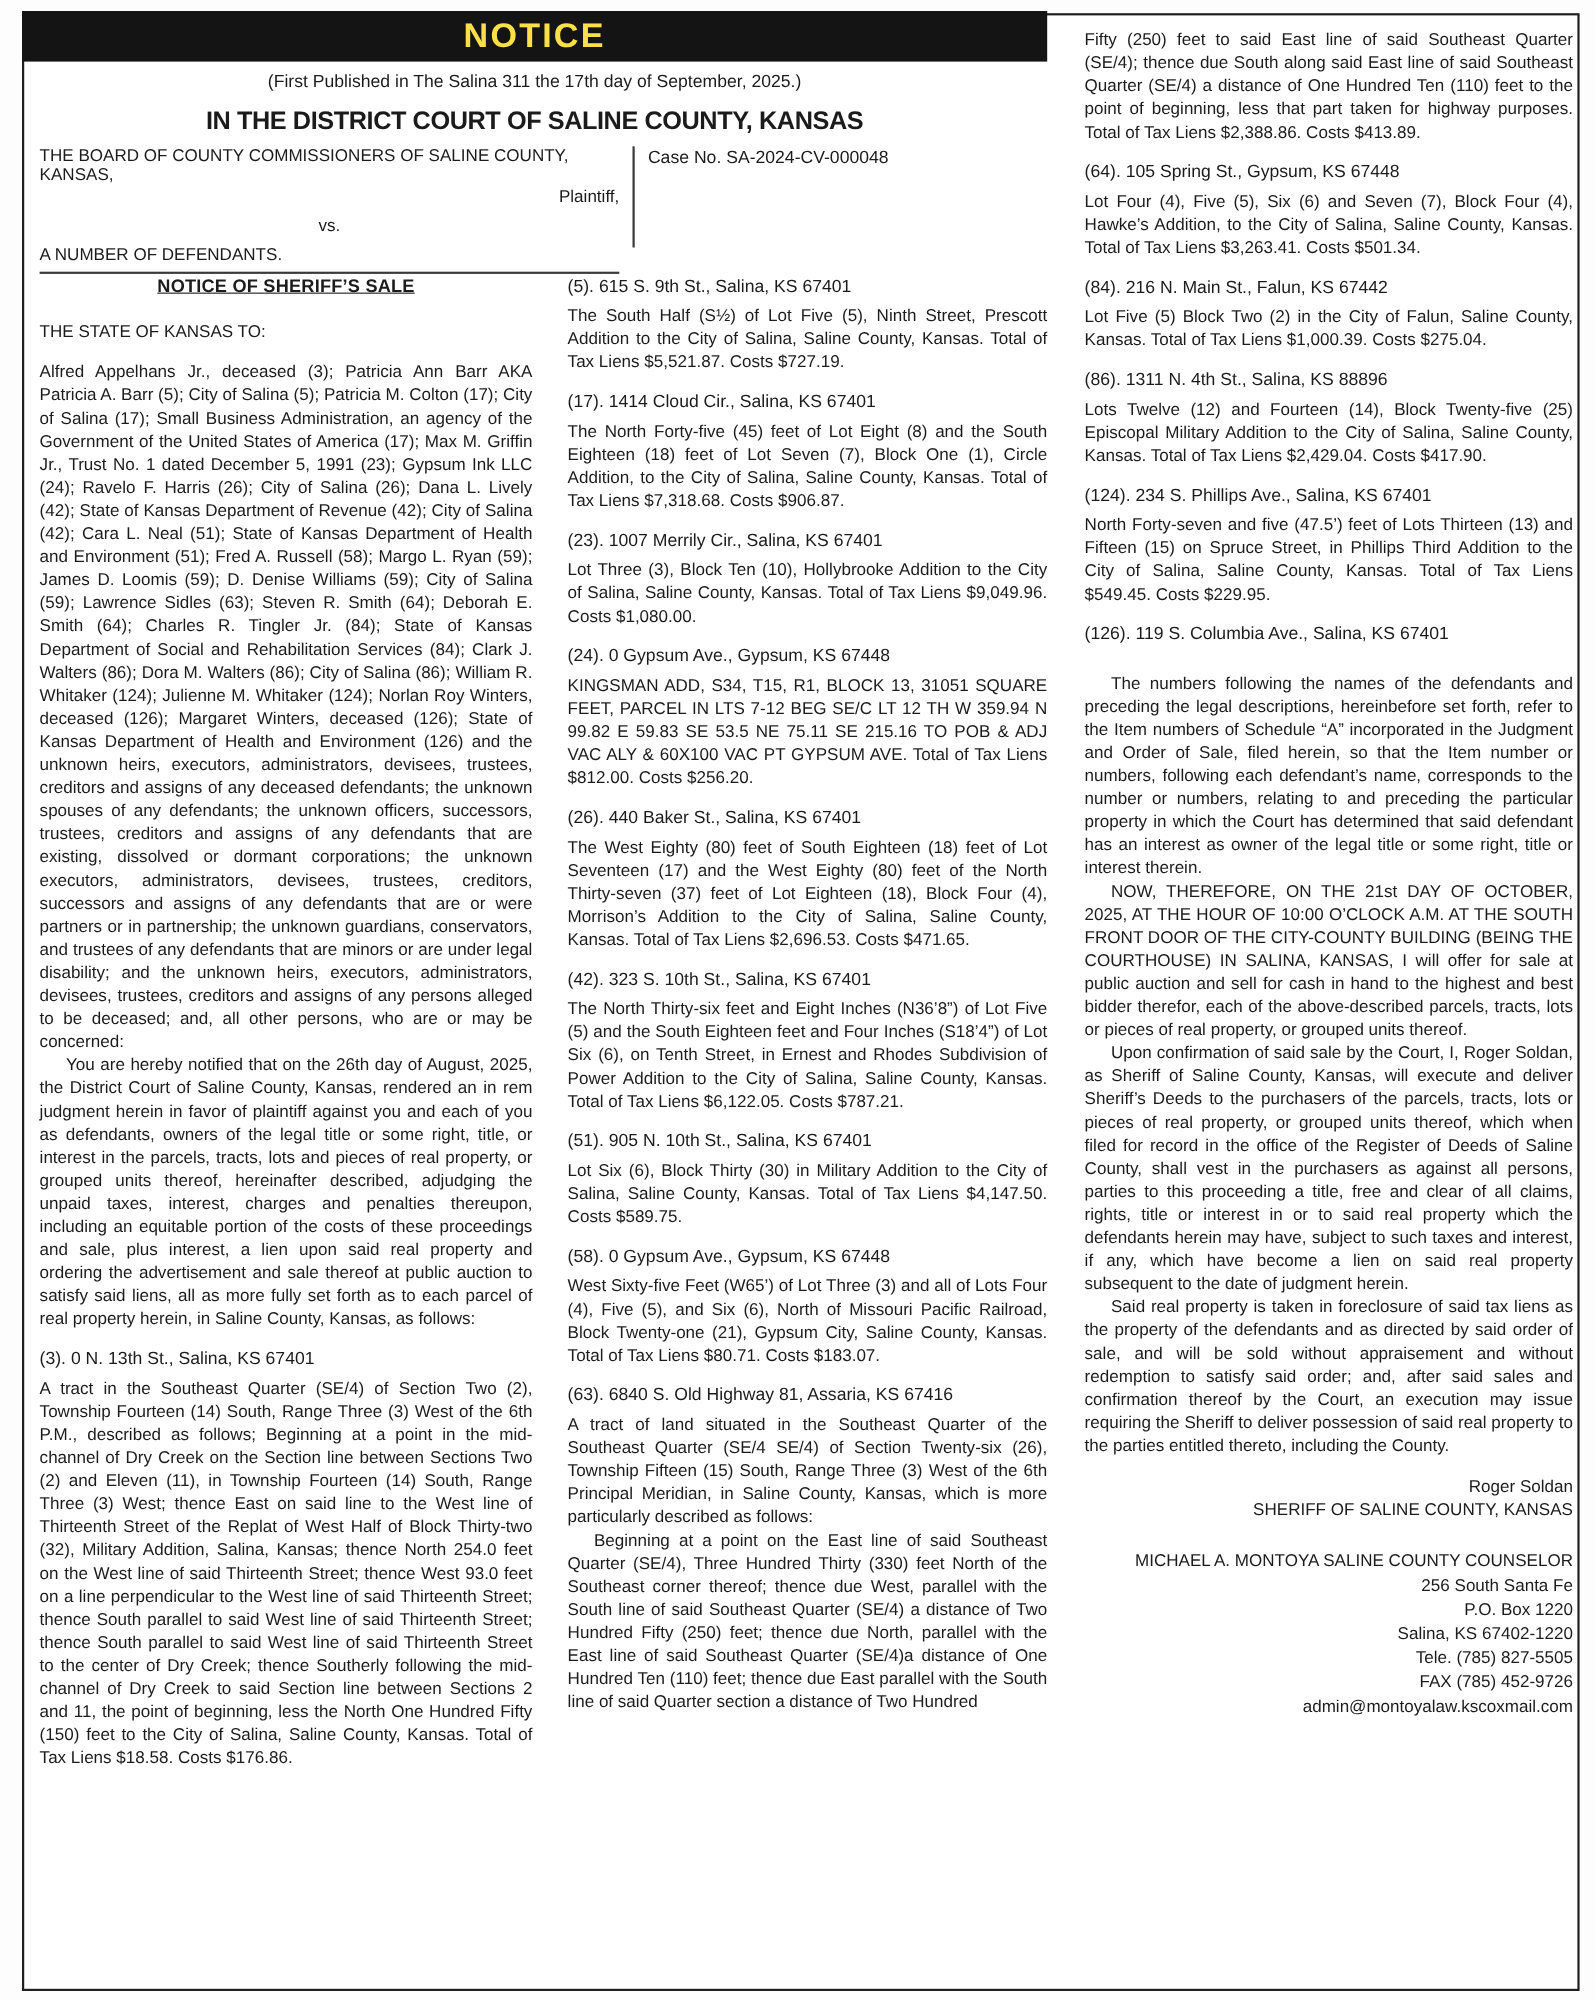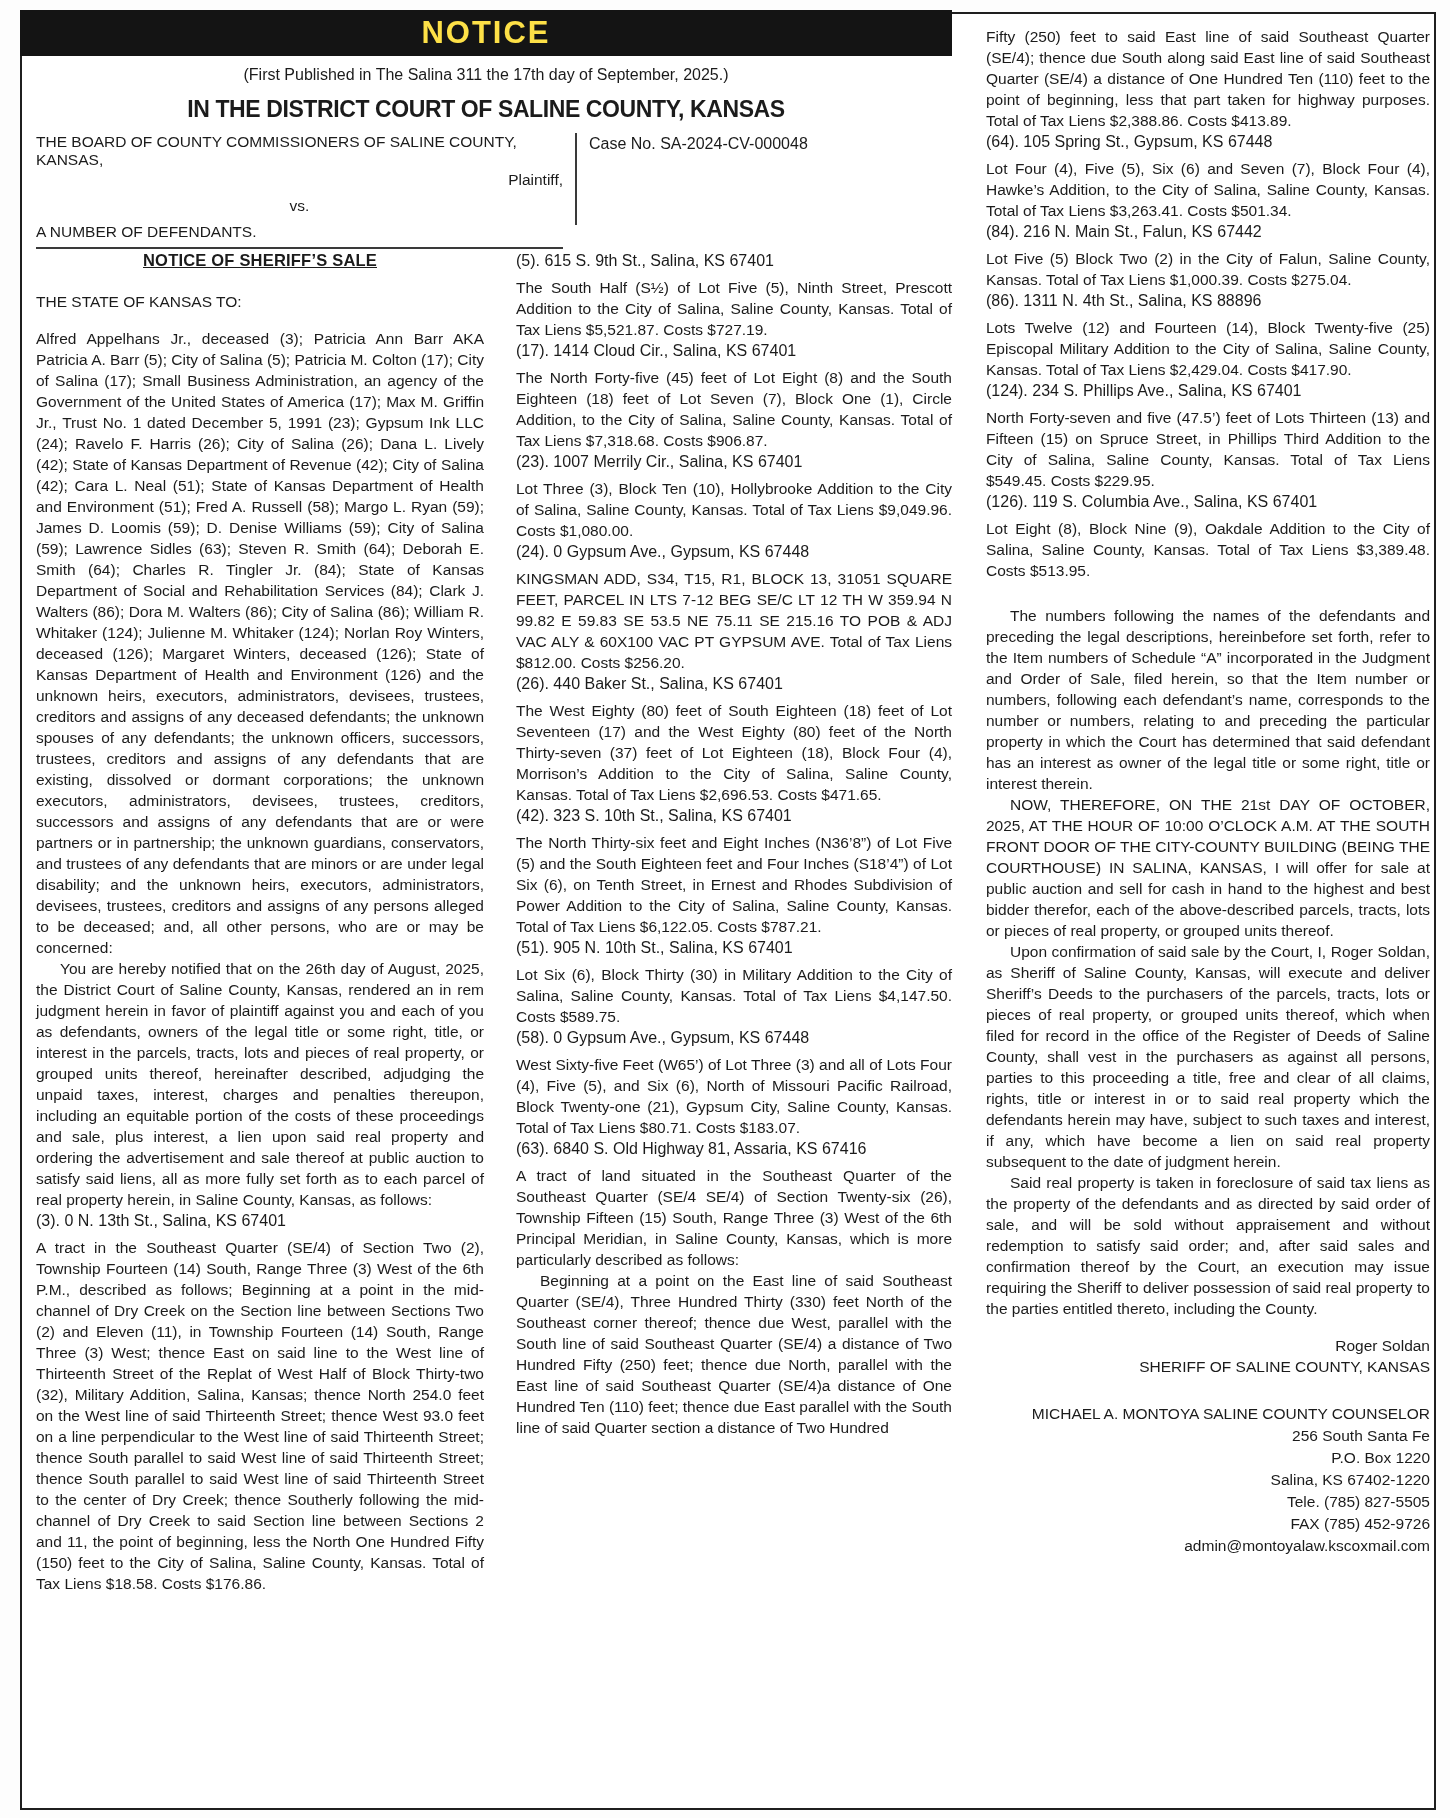--- a/index.html
+++ b/index.html
@@ -23,21 +23,21 @@
   .cap-right{padding-top:2px;font-size:16px;}
   .col{position:absolute;font-size:15.5px;line-height:21px;text-align:justify;}
   .col1{left:36px;top:250px;width:448px;}
   .col2{left:516px;top:250px;width:436px;}
   .col3{left:986px;top:26px;width:444px;}
   .sale-title{text-align:center;font-weight:bold;text-decoration:underline;
               font-size:16.5px;margin-bottom:20px;letter-spacing:0.2px;}
   .addressee{text-align:left;margin-bottom:16px;}
   p.body{margin:0;}
   p.indent{text-indent:24px;}
-  .item{}
+  .item{margin-top:15px;}
   .item-head{text-align:left;margin-bottom:6px;font-size:16px;}
   .closing{margin-top:24px;}
   .sig{margin-top:16px;text-align:right;}
   .counsel{margin-top:26px;text-align:right;}
   .counsel div{margin-top:1px;}
 </style>
 </head>
 <body>
 
 <div class="page">
@@ -127,21 +127,20 @@
     <div class="item">
       <div class="item-head"><span>(86).</span> <span>1311 N. 4th St., Salina, KS 88896</span></div>
       <p class="body">Lots Twelve (12) and Fourteen (14), Block Twenty-five (25) Episcopal Military Addition to the City of Salina, Saline County, Kansas. Total of Tax Liens $2,429.04. Costs $417.90.</p>
     </div>
     <div class="item">
       <div class="item-head"><span>(124).</span> <span>234 S. Phillips Ave., Salina, KS 67401</span></div>
       <p class="body">North Forty-seven and five (47.5’) feet of Lots Thirteen (13) and Fifteen (15) on Spruce Street, in Phillips Third Addition to the City of Salina, Saline County, Kansas. Total of Tax Liens $549.45. Costs $229.95.</p>
     </div>
     <div class="item">
       <div class="item-head"><span>(126).</span> <span>119 S. Columbia Ave., Salina, KS 67401</span></div>
-      <p class="body">Lot Eight (8), Block Nine (9), Oakdale Addition to the City of Salina, Saline County, Kansas. Total of Tax Liens $3,389.48. Costs $513.95.</p>
     </div>
     <div class="closing">
       <p class="body indent">The numbers following the names of the defendants and preceding the legal descriptions, hereinbefore set forth, refer to the Item numbers of Schedule “A” incorporated in the Judgment and Order of Sale, filed herein, so that the Item number or numbers, following each defendant’s name, corresponds to the number or numbers, relating to and preceding the particular property in which the Court has determined that said defendant has an interest as owner of the legal title or some right, title or interest therein.</p>
       <p class="body indent">NOW, THEREFORE, ON THE 21st DAY OF OCTOBER, 2025, AT THE HOUR OF 10:00 O’CLOCK A.M. AT THE SOUTH FRONT DOOR OF THE CITY-COUNTY BUILDING (BEING THE COURTHOUSE) IN SALINA, KANSAS, I will offer for sale at public auction and sell for cash in hand to the highest and best bidder therefor, each of the above-described parcels, tracts, lots or pieces of real property, or grouped units thereof.</p>
       <p class="body indent">Upon confirmation of said sale by the Court, I, Roger Soldan, as Sheriff of Saline County, Kansas, will execute and deliver Sheriff’s Deeds to the purchasers of the parcels, tracts, lots or pieces of real property, or grouped units thereof, which when filed for record in the office of the Register of Deeds of Saline County, shall vest in the purchasers as against all persons, parties to this proceeding a title, free and clear of all claims, rights, title or interest in or to said real property which the defendants herein may have, subject to such taxes and interest, if any, which have become a lien on said real property subsequent to the date of judgment herein.</p>
       <p class="body indent">Said real property is taken in foreclosure of said tax liens as the property of the defendants and as directed by said order of sale, and will be sold without appraisement and without redemption to satisfy said order; and, after said sales and confirmation thereof by the Court, an execution may issue requiring the Sheriff to deliver possession of said real property to the parties entitled thereto, including the County.</p>
     </div>
     <div class="sig">
       <div>Roger Soldan</div>
       <div>SHERIFF OF SALINE COUNTY, KANSAS</div>

